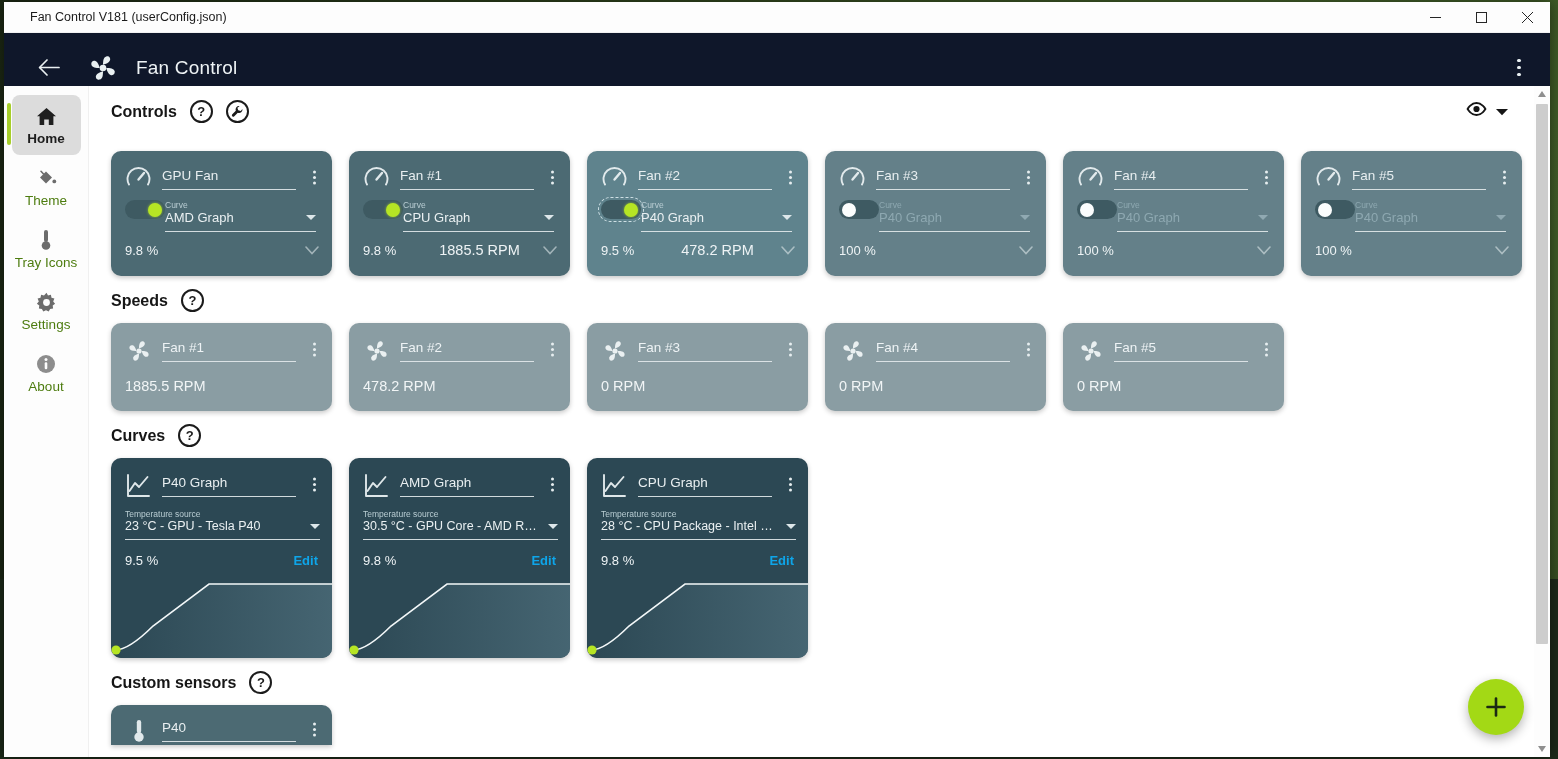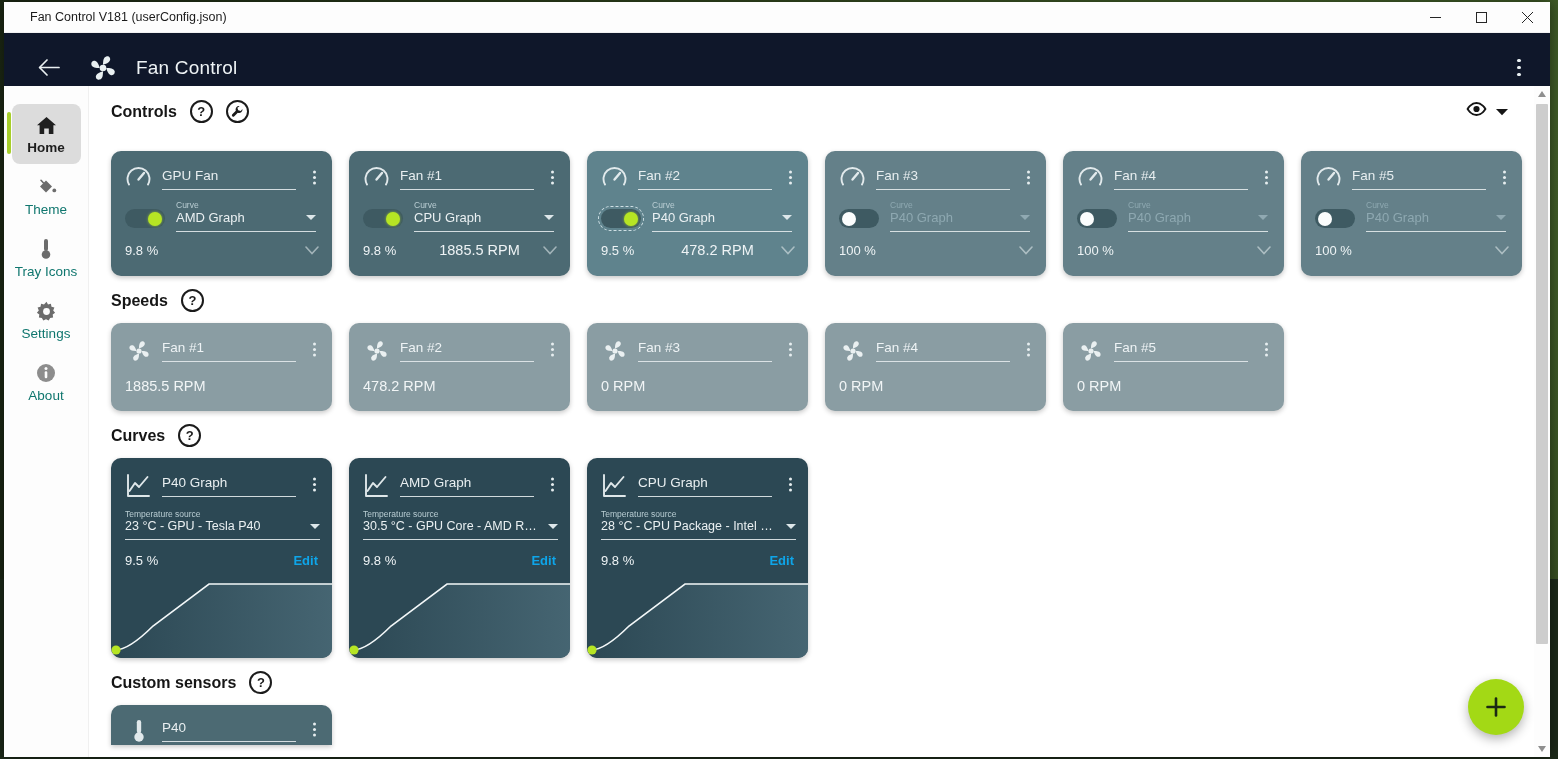--- a/index.html
+++ b/index.html
@@ -67,24 +67,24 @@
     padding-top: 9px;
     display: flex; flex-direction: column; align-items: center;
     gap: 2px;
     border-right: 1px solid #f0f0f0;
   }
   .nav-item {
     position: relative;
     width: 69px; border-radius: 8px;
     padding: 9px 2px 9px;
     display: flex; flex-direction: column; align-items: center; gap: 3px;
-    color: #0f766e;
+    color: #4d7c0f;
   }
   .nav-item .nav-label { font-size: 13.5px; line-height: 15px; text-align: center; }
-  .nav-item.active { background: #dcdcdc; color: #1f1f1f; font-weight: bold; margin-top: 9px; }
+  .nav-item.active { background: #dcdcdc; color: #1f1f1f; font-weight: bold; }
   .nav-item.active .nav-label { font-weight: bold; color: #1d1d1d; }
   .nav-item.active::before {
     content: ""; position: absolute; left: -5px; top: 8px;
     width: 4px; height: 42px; border-radius: 3px; background: #a7cf2b;
   }
   .nav-item .nav-icon { display:flex; align-items:center; justify-content:center; height: 24px; }
 
   
   .content-wrap { flex: 1 1 auto; position: relative; min-width: 0; background: #ffffff; }
   .content {
@@ -132,21 +132,21 @@
   .kebab i {
     display:block; width: 3px; height: 3px; border-radius: 50%;
     background: #e7eef0; box-shadow: 0 -5.5px 0 #e7eef0, 0 5.5px 0 #e7eef0;
   }
 
   
   .card.control { flex: 0 0 221px; height: 125px; background: #4c6a73; margin-top: 17px; }
   .card.control.hl { background: #5f838d; }
   .card.control.off { background: #648089; }
   .ctl-mid {
-    display: flex; align-items: flex-end; gap: 11px;
+    display: flex; gap: 0;
     padding: 8px 16px 0 14px;
   }
   .toggle {
     flex: 0 0 auto; width: 40px; height: 19px; border-radius: 10px;
     background: #3e5a62; position: relative; margin-bottom: 4px;
   }
   .toggle .knob {
     position: absolute; top: 2.5px; width: 14px; height: 14px; border-radius: 50%;
   }
   .toggle.on .knob { right: 3px; background: #b6e524; box-shadow: 0 0 3px rgba(182,229,36,.7); }

